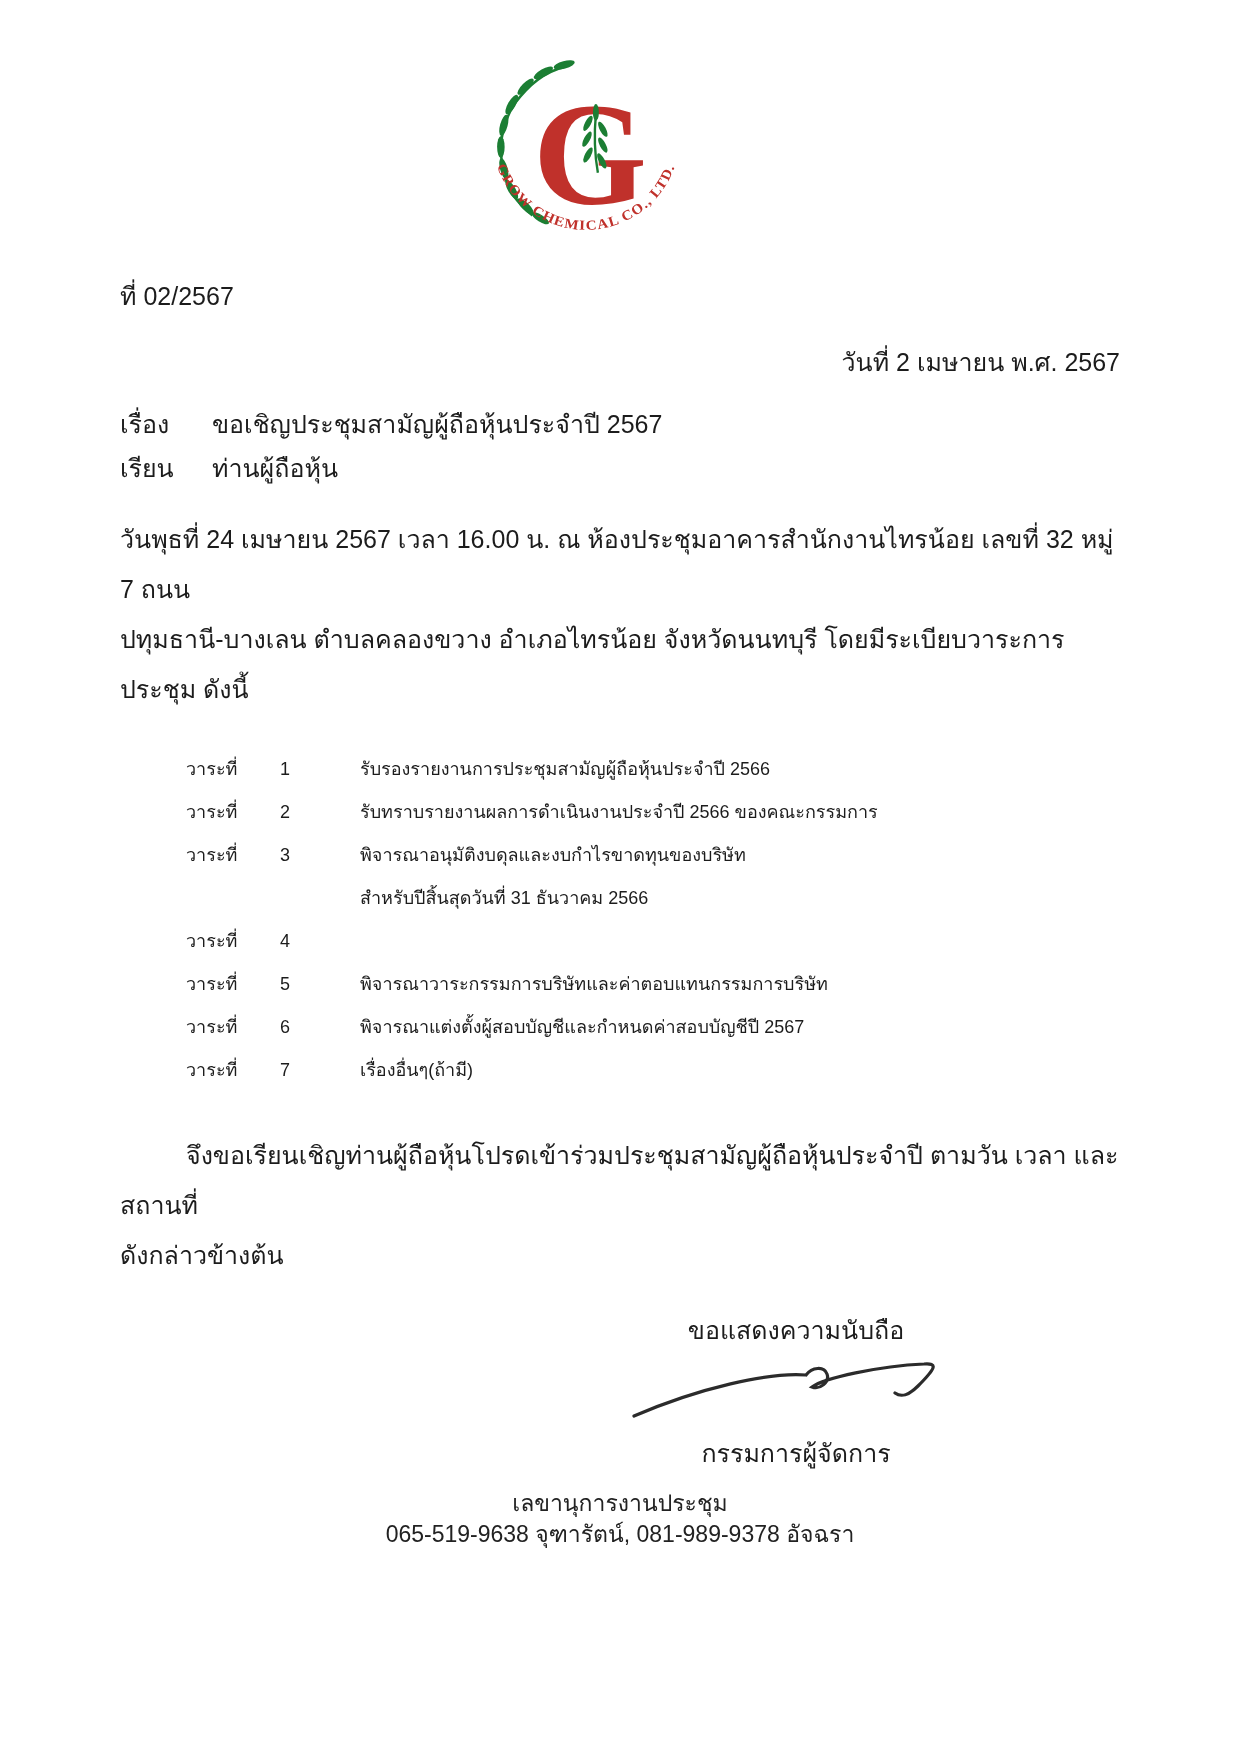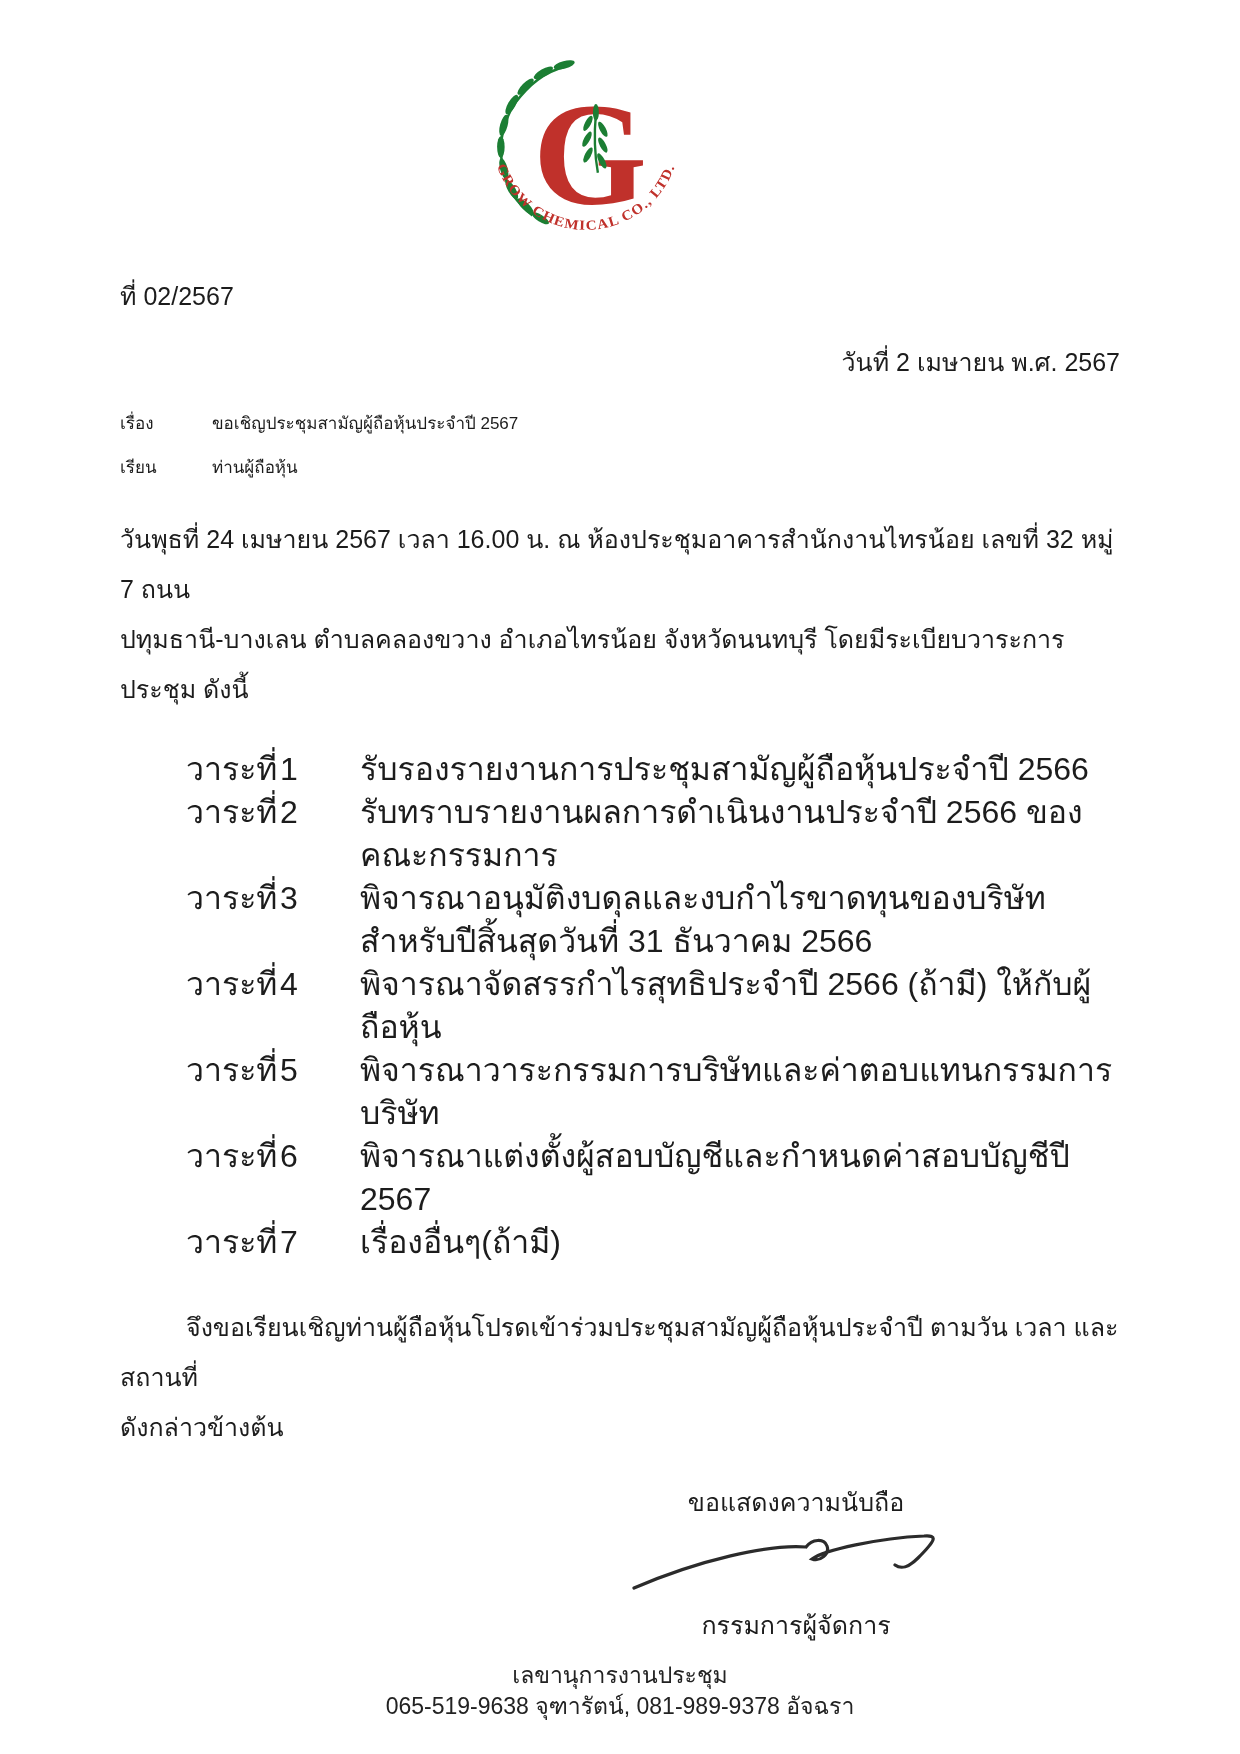--- a/index.html
+++ b/index.html
@@ -11,28 +11,28 @@
   }
   .content { padding:0 120px; }
 
   .logo-wrap { display:flex; justify-content:center; padding-top:56px; }
   .logo-wrap svg { transform:translateX(-34px); }
 
   .ref { margin-top:24px; font-size:25px; line-height:40px; }
   .date-line { margin-top:24px; margin-left:465px; font-size:25px; line-height:44px;text-align:right; }
 
   .meta { margin-top:18px; }
-  .meta-row { display:flex; font-size:17px; line-height:44px; }
+  .meta-row { display:flex; font-size:25px; line-height:44px; }
   .meta-label { width:92px; flex:none; }
   .meta-label.wide { width:148px; }
 
   .body-par { margin-top:24px; font-size:25px; line-height:50px; }
   .body-par .indent { text-indent:66px; }
 
-  .agenda { margin-top:34px; margin-left:66px; font-size:32px; line-height:43px; }
+  .agenda { margin-top:34px; margin-left:66px; font-size:18px; line-height:43px; }
   .agenda-row { display:flex; }
   .a-label { width:94px; flex:none; }
   .a-no { width:80px; flex:none; }
   .a-sub { margin-left:174px; }
 
   .closing { margin-top:38px; font-size:25px; line-height:50px; }
   .closing .indent { text-indent:66px; }
 
   .sign { margin-left:520px; width:312px; margin-top:30px; text-align:center; font-size:25px; }
   .salutation { line-height:40px; }
@@ -120,21 +120,20 @@
       </div>
       <div class="agenda-row">
         <span class="a-label">วาระที่</span>
         <span class="a-no">3</span>
         <span>พิจารณาอนุมัติงบดุลและงบกำไรขาดทุนของบริษัท</span>
       </div>
       <div class="a-sub">สำหรับปีสิ้นสุดวันที่ 31 ธันวาคม 2566</div>
       <div class="agenda-row">
         <span class="a-label">วาระที่</span>
         <span class="a-no">4</span>
-        <span>พิจารณาจัดสรรกำไรสุทธิประจำปี 2566 (ถ้ามี) ให้กับผู้ถือหุ้น</span>
       </div>
       <div class="agenda-row">
         <span class="a-label">วาระที่</span>
         <span class="a-no">5</span>
         <span>พิจารณาวาระกรรมการบริษัทและค่าตอบแทนกรรมการบริษัท</span>
       </div>
       <div class="agenda-row">
         <span class="a-label">วาระที่</span>
         <span class="a-no">6</span>
         <span>พิจารณาแต่งตั้งผู้สอบบัญชีและกำหนดค่าสอบบัญชีปี 2567</span>

